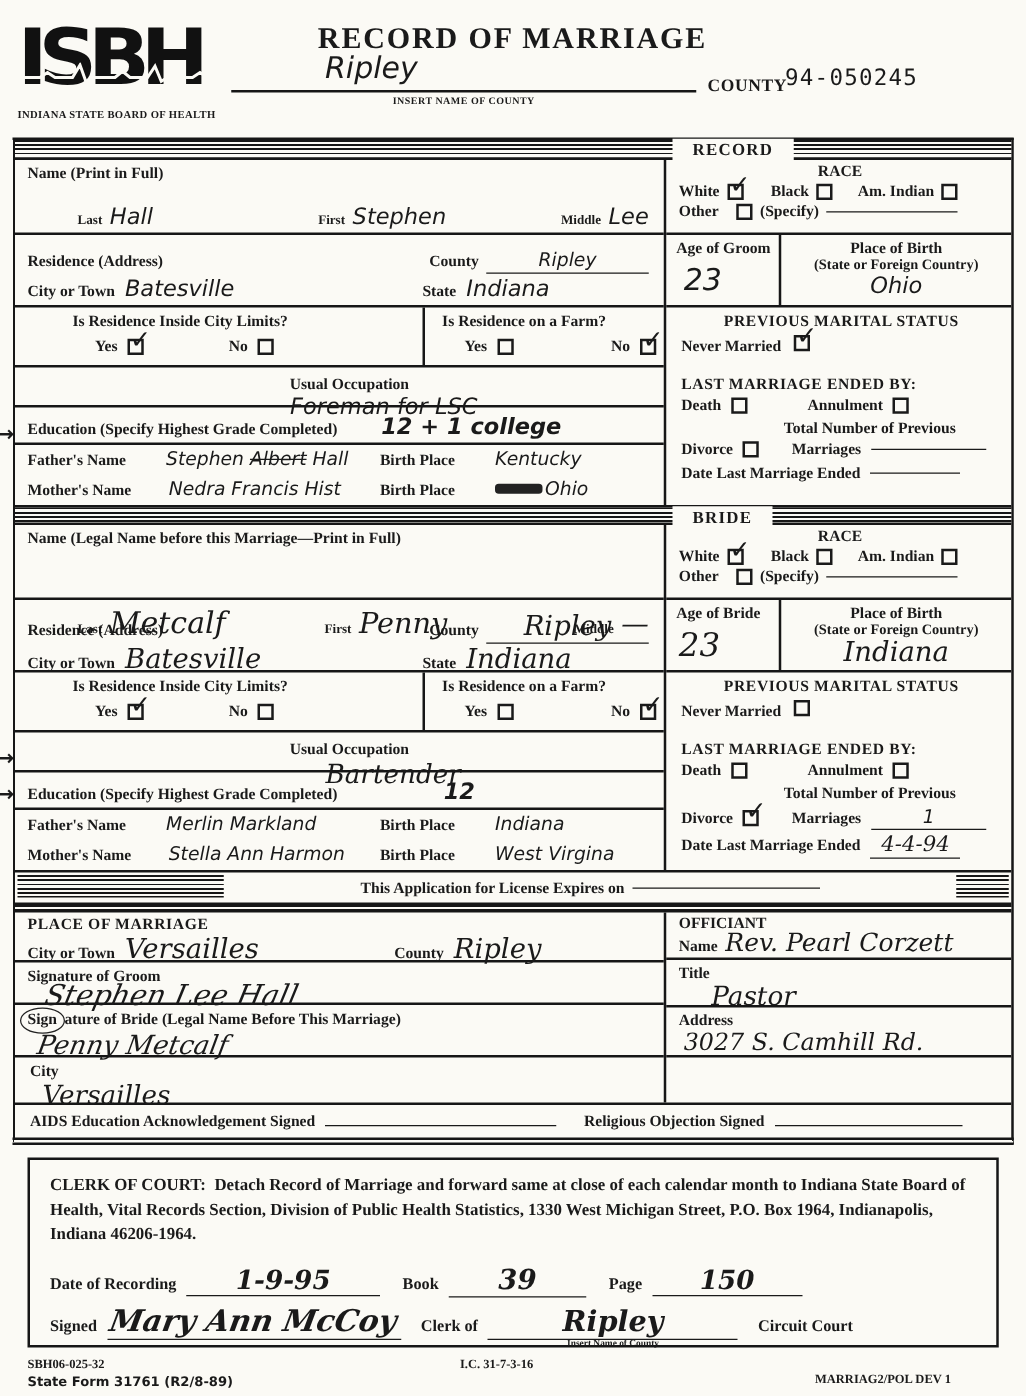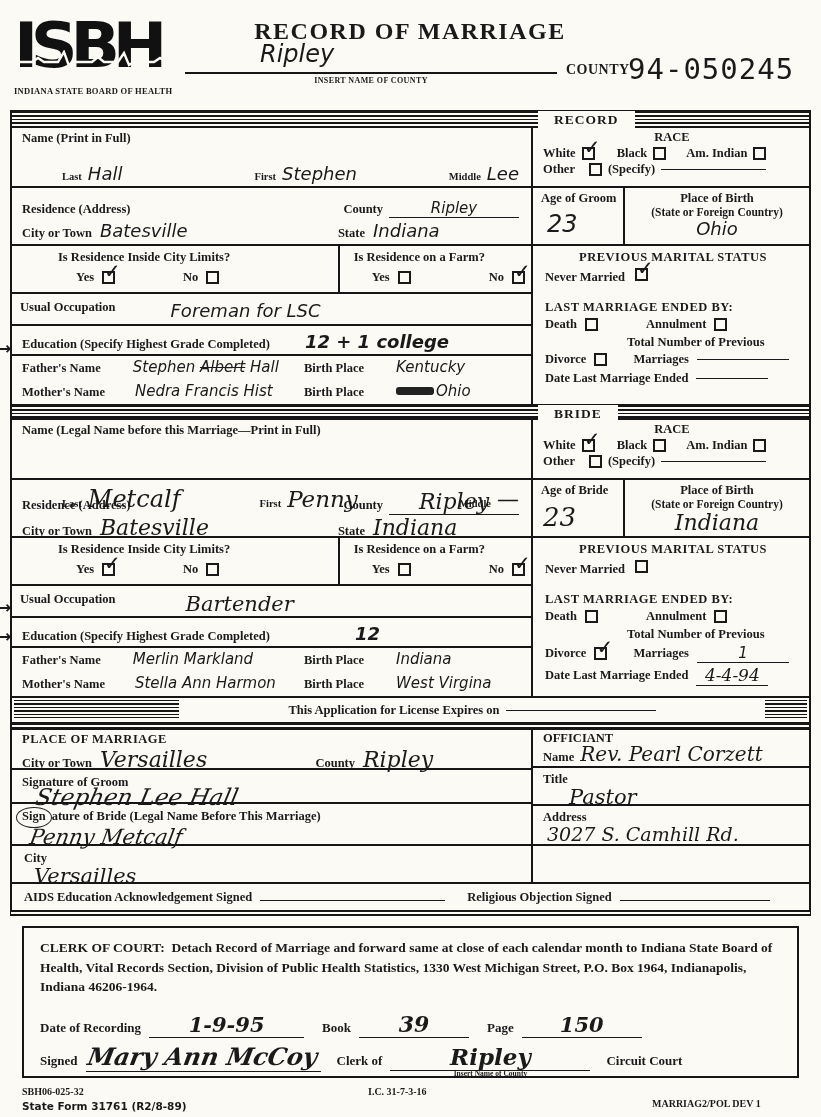--- a/index.html
+++ b/index.html
@@ -37,21 +37,21 @@
   .yn { display:flex; gap:8px; margin-top:5px; padding-left:18px; align-items:center;}
   .race-cell { height:60px; padding:2px 8px 0 10px; }
   .race-title { text-align:center; font-weight:bold; font-size:12.5px; }
   .race-line { display:flex; align-items:center; gap:6px; margin-top:1px; }
   .agepob { display:flex; height:58px; }
   .age-cell { width:92px; border-right:2px solid #161616; padding:3px 4px 0 8px; }
   .pob-cell { flex:1; text-align:center; padding-top:3px; }
   .pms-cell { height:48px; padding:4px 8px 0 12px; }
   .lme-cell { height:110px; padding:6px 8px 0 12px; }
   .lme-line { display:flex; align-items:center; margin-top:2px; }
-  .occ-row { height:32px; display:flex; align-items:flex-start; padding:6px 8px 0 8px; }
+  .occ-row { height:32px; display:flex; align-items:center; padding:6px 8px 0 24px;flex-direction:column; }
   .edu-row { height:30px; display:flex; align-items:baseline; padding:5px 8px 0 10px; }
   .par-row { height:24px; display:flex; align-items:baseline; padding:2px 8px 0 10px;gap:24px; }
   .lic-row { height:26px; display:flex; align-items:stretch; }
   .lic-stripe-l { width:165px; margin:2px 0 4px 2px; }
   .lic-stripe-r { width:42px; margin:2px 2px 4px 0; }
   .lic-center { flex:1; display:flex; align-items:center; justify-content:center; gap:6px; font-weight:bold; font-size:12.5px; }
   .divider { height:8px; border-top:2px solid #161616; border-bottom:2px solid #161616; }
   .pm-city { height:40px; padding:2px 8px 0 10px; }
   .sig-groom { height:34px; padding:2px 8px 0 10px; position:relative; }
   .sig-bride { height:42px; padding:2px 8px 0 10px; position:relative; }
@@ -76,21 +76,21 @@
   .logo-wrap { position:absolute; left:14px; top:20px; width:170px; }
   .logo-art { position:relative; height:58px; }
   .logo-txt { font-family:"DejaVu Sans",sans-serif; font-weight:900; font-size:62px; line-height:52px; letter-spacing:-7px; transform:scaleX(1.05); transform-origin:left; color:#111; }
   .ekg { position:absolute; left:0; top:30px; width:160px; height:20px; }
   .logo-cap { font-size:8.5px; font-weight:bold; letter-spacing:.3px; margin-top:8px; }
   .title { position:absolute; left:230px; top:18px; width:360px; text-align:center; font-weight:bold; font-size:24px; letter-spacing:1.5px; }
   .county-line { position:absolute; left:185px; top:48px; width:372px; border-bottom:2px solid #161616; height:26px; }
   .county-hw { position:absolute; left:75px; top:-8px; font-size:24px; }
   .insert-cap { position:absolute; left:185px; top:76px; width:372px; text-align:center; }
   .county-lbl { position:absolute; left:566px; top:62px; font-weight:bold; font-size:14px; letter-spacing:.5px;}
-  .rec-num { position:absolute; left:628px; top:52px; font-family:"DejaVu Sans Mono",monospace; font-size:29px; letter-spacing:1px; }
+  .rec-num { position:absolute; left:628px; top:52px; font-family:"DejaVu Sans Mono",monospace; font-size:18px; letter-spacing:1px; }
 </style>
 </head>
 <body>
 
 <div class="page">
 
   <div class="logo-wrap">
     <div class="logo-art">
       <div class="logo-txt">ISBH</div>
       <svg class="ekg" viewBox="0 0 160 20">

